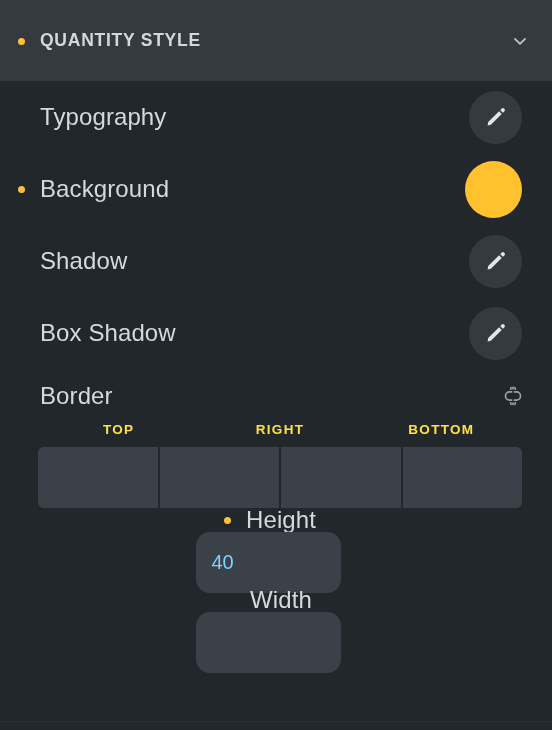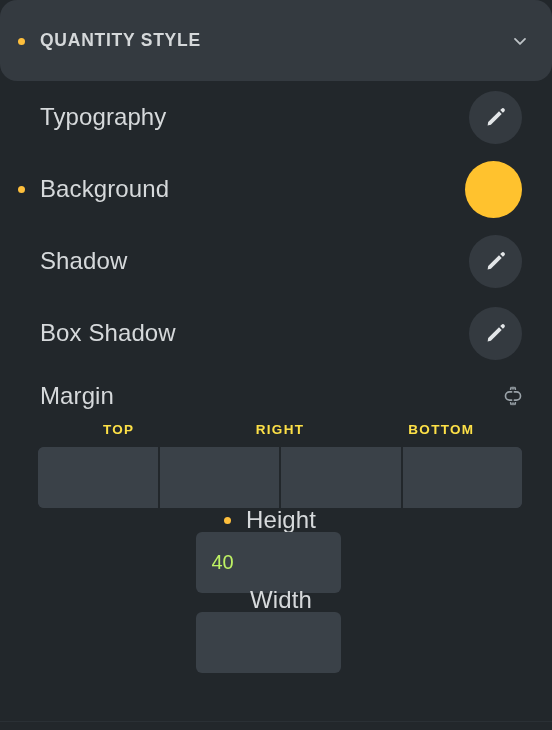--- a/index.html
+++ b/index.html
@@ -25,21 +25,20 @@
 
   
   .section-header {
     height: 81px;
     background: #343a40;
     display: flex;
     align-items: center;
     padding: 0 22px 0 14px;
     box-sizing: border-box;
     position: relative;
-    border-radius: 17px;
   }
   .section-header .title-wrap {
     display: flex;
     align-items: center;
     flex: 1;
     min-width: 0;
   }
   .dot {
     width: 7px;
     height: 7px;
@@ -178,23 +177,23 @@
   }
   .margin-inputs .mi:last-child { border-right: none; }
   .margin-inputs .mi::placeholder { color: #6d767d; opacity: 1; }
 
   
   .val-input {
     width: 145px;
     height: 61px;
     background: #3a4148;
     border: none;
-    border-radius: 6px;
+    border-radius: 14px;
     outline: none;
-    color: #bef264;
+    color: #7dd3fc;
     font-family: "Liberation Sans", sans-serif;
     font-size: 20px;
     padding: 0 16px;
     box-sizing: border-box;
     flex: 0 0 auto;
   }
   .val-input::placeholder { color: #6d767d; opacity: 1; }
 
   .bottom-divider {
     position: absolute;
@@ -267,21 +266,21 @@
         <svg width="24" height="24" viewBox="0 0 24 24" fill="#e3e6e8">
           <path d="M4.2 17.1 L15.0 6.3 L17.7 9.0 L6.9 19.8 L3.6 20.4 Z"></path>
           <path d="M16.2 5.1 L17.6 3.7 A1.9 1.9 0 0 1 20.3 6.4 L18.9 7.8 Z"></path>
         </svg>
       </div>
     </div>
 
     <div class="row row-margin">
       <div class="row-left">
         <span class="bullet-slot"></span>
-        <span class="row-label">Margin</span>
+        <span class="row-label">Border</span>
       </div>
       <div class="unlink-btn">
         <svg width="22" height="22" viewBox="0 0 24 24" fill="none" stroke="#9aa2a8" stroke-width="1.8" stroke-linecap="round">
           <path d="M10.5 7.5 H8.3 a4.5 4.5 0 0 0 0 9 H10.5"></path>
           <path d="M13.5 7.5 H15.7 a4.5 4.5 0 0 1 0 9 H13.5"></path>
           <path d="M9.4 4.6 L9.9 2.9"></path>
           <path d="M12 4.3 L12 2.6"></path>
           <path d="M14.6 4.6 L14.1 2.9"></path>
           <path d="M9.4 19.4 L9.9 21.1"></path>
           <path d="M12 19.7 L12 21.4"></path>

